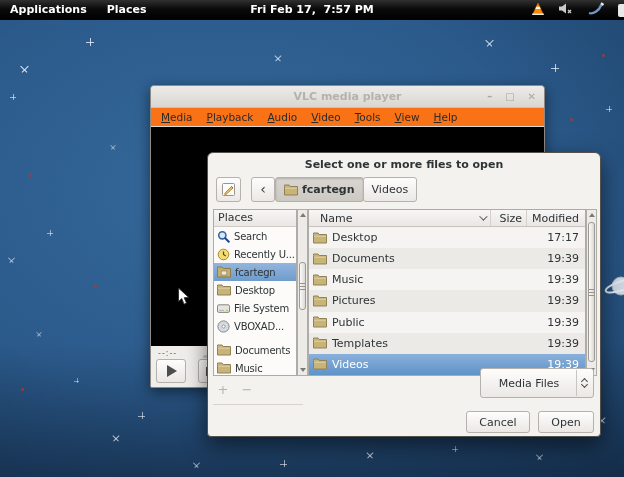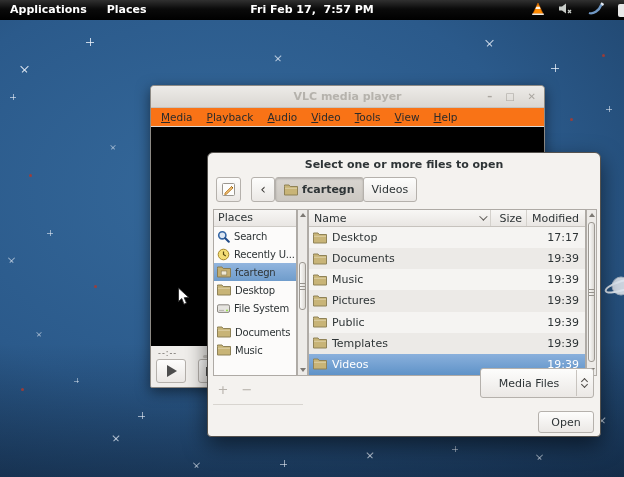--- a/index.html
+++ b/index.html
@@ -100,21 +100,21 @@
   .vs-thumb { position:absolute; left:1px; width:7px; background:linear-gradient(90deg,#fbfbfa,#dcd9d4);
               border:1px solid #9d9993; border-radius:3px; display:flex; align-items:center; justify-content:center; }
   .grip { width:5px; height:7px;
           background-image:repeating-linear-gradient(to bottom,#96928c 0 1px,transparent 1px 3px); }
   .filelist {
     position:absolute; left:100px; top:56px; width:278px; height:167px;
     background:#fff; border:1px solid #aeaaa5; display:flex; flex-direction:column; overflow:hidden;
   }
   .fl-header { height:17px; display:flex; background:linear-gradient(#f8f7f5,#e9e6e3); border-bottom:1px solid #c6c2bd; flex:none; }
   .colh { display:flex; align-items:center; }
-  .col-name { flex:1; padding-left:5px; border-right:1px solid #d4d1cc; }
+  .col-name { flex:1; padding-left:11px; border-right:1px solid #d4d1cc; }
   .sorticon { margin-left:auto; margin-right:5px; width:6px; height:6px; border-right:1.4px solid #5c5955; border-bottom:1.4px solid #5c5955; transform:rotate(45deg) translateY(-2px); }
   .col-size { width:36px; justify-content:flex-end; padding-right:4px; border-right:1px solid #d4d1cc; }
   .col-mod { width:58px; justify-content:flex-end; padding-right:6px; }
   .fl-rows { flex:1; display:flex; flex-direction:column; }
   .frow { flex:1; display:flex; align-items:center; }
   .frow:nth-child(odd) { background:#f5f4f2; }
   .frow:nth-child(even) { background:#eceae7; }
   .frow.selected { background:linear-gradient(#8ab0dc,#5f93c8); color:#fff; }
   .frow .name { flex:1; display:flex; align-items:center; gap:5px; padding-left:4px; overflow:hidden; white-space:nowrap; }
   .frow .size { width:36px; text-align:right; padding-right:4px; }
@@ -349,20 +349,27 @@
             <span>Desktop</span>
           </div>
           <div class="place">
             <svg width="13" height="13" viewBox="0 0 13 13">
               <rect x="0.5" y="2.8" width="12" height="7.6" rx="1.4" fill="#e6e4e0" stroke="#8a8780"></rect>
               <circle cx="10" cy="8.4" r="0.9" fill="#8ae234"></circle>
               <line x1="2" y1="8.4" x2="7" y2="8.4" stroke="#b5b1aa" stroke-width="1"></line>
             </svg>
             <span>File System</span>
           </div>
+          <div class="place">
+            <svg width="13" height="13" viewBox="0 0 13 13">
+              <circle cx="6.5" cy="6.5" r="5.6" fill="#d7dbdf" stroke="#82868a"></circle>
+              <circle cx="6.5" cy="6.5" r="1.6" fill="#f7f7f7" stroke="#9aa0a6"></circle>
+            </svg>
+            <span>VBOXAD...</span>
+          </div>
           <div class="psep"></div>
           <div class="place">
             <svg width="14" height="12" viewBox="0 0 14 12">
               <path d="M0.5 2.5 L0.5 1 L5 1 L6.2 2.5 L13.5 2.5 L13.5 11 L0.5 11 Z" fill="#c8b477" stroke="#8f8257" stroke-width="1"></path>
               <path d="M1 4.3 L13 4.3" stroke="#dccfa4" stroke-width="1"></path>
             </svg>
             <span>Documents</span>
           </div>
           <div class="place">
             <svg width="14" height="12" viewBox="0 0 14 12">
@@ -495,20 +502,21 @@
     <div class="bm-sep"></div>
 
     <button class="btn combo">
       <span class="combo-label">Media Files</span>
       <span class="combo-arrows">
         <span class="chev up"></span>
           <span class="chev down"></span>
       </span>
     </button>
 
+    <button class="btn dlg-cancel">Cancel</button>
     <button class="btn dlg-open">Open</button>
   </div>
 
   <span class="cursor">
     <svg width="13" height="19" viewBox="0 0 13 19">
       <path d="M1.5 1 L1.5 14.5 L4.8 11.6 L7 17.2 L9.5 16.1 L7.2 10.7 L11.8 10.5 Z" fill="#fdfdfd" stroke="#2a2a2a" stroke-width="0.9"></path>
     </svg>
   </span>
 </div>
 

